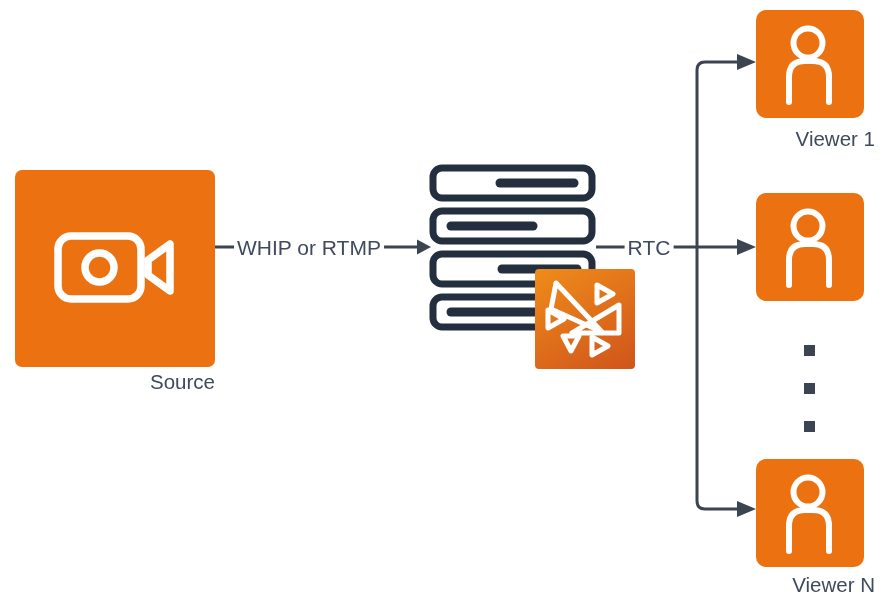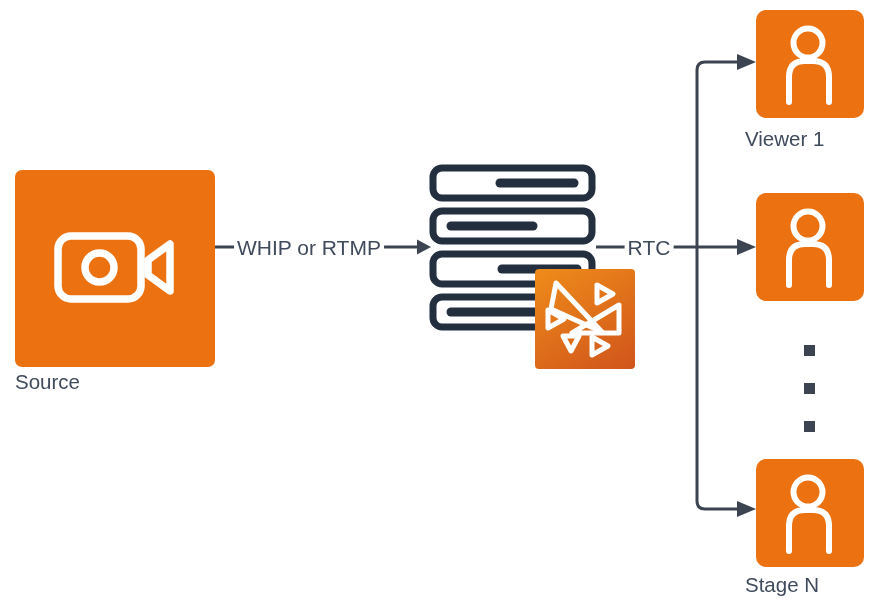--- a/index.html
+++ b/index.html
@@ -42,21 +42,21 @@
     border-radius:4px;
     background:linear-gradient(150deg,var(--ivs-gradient-start) 0%,var(--ivs-gradient-end) 100%);
     display:flex;align-items:center;justify-content:center;
     z-index:3;
   }
 
   .node-label{
     position:absolute;
     color:var(--label-text);
     font-size:20.5px;
-    text-align:left;
+    text-align:right;
     z-index:2;
     white-space:nowrap;
   }
   .lbl-source{left:15px;top:370px;width:200px;}
   .lbl-ivs{left:454px;top:374px;width:200px;}
   .lbl-viewer1{left:745px;top:127px;width:130px;}
   .lbl-viewer2{left:745px;top:306px;width:130px;}
   .lbl-viewern{left:745px;top:573px;width:130px;}
 
   .edge-label{
@@ -176,15 +176,15 @@
   </div>
 
   <div class="node node-viewer node-viewern">
     <svg class="icon-svg" width="108" height="108" viewBox="0 0 108 108">
       <g fill="none" stroke="#FFFFFF" stroke-width="6" stroke-linecap="round">
         <circle cx="52" cy="33" r="14.5"></circle>
         <path d="M33,92 V67 Q33,51 49,51 H57 Q73,51 73,67 V92"></path>
       </g>
     </svg>
   </div>
-  <div class="node-label lbl-viewern">Stage N</div>
+  <div class="node-label lbl-viewern">Viewer N</div>
 
 </div>
 
 </body></html>

